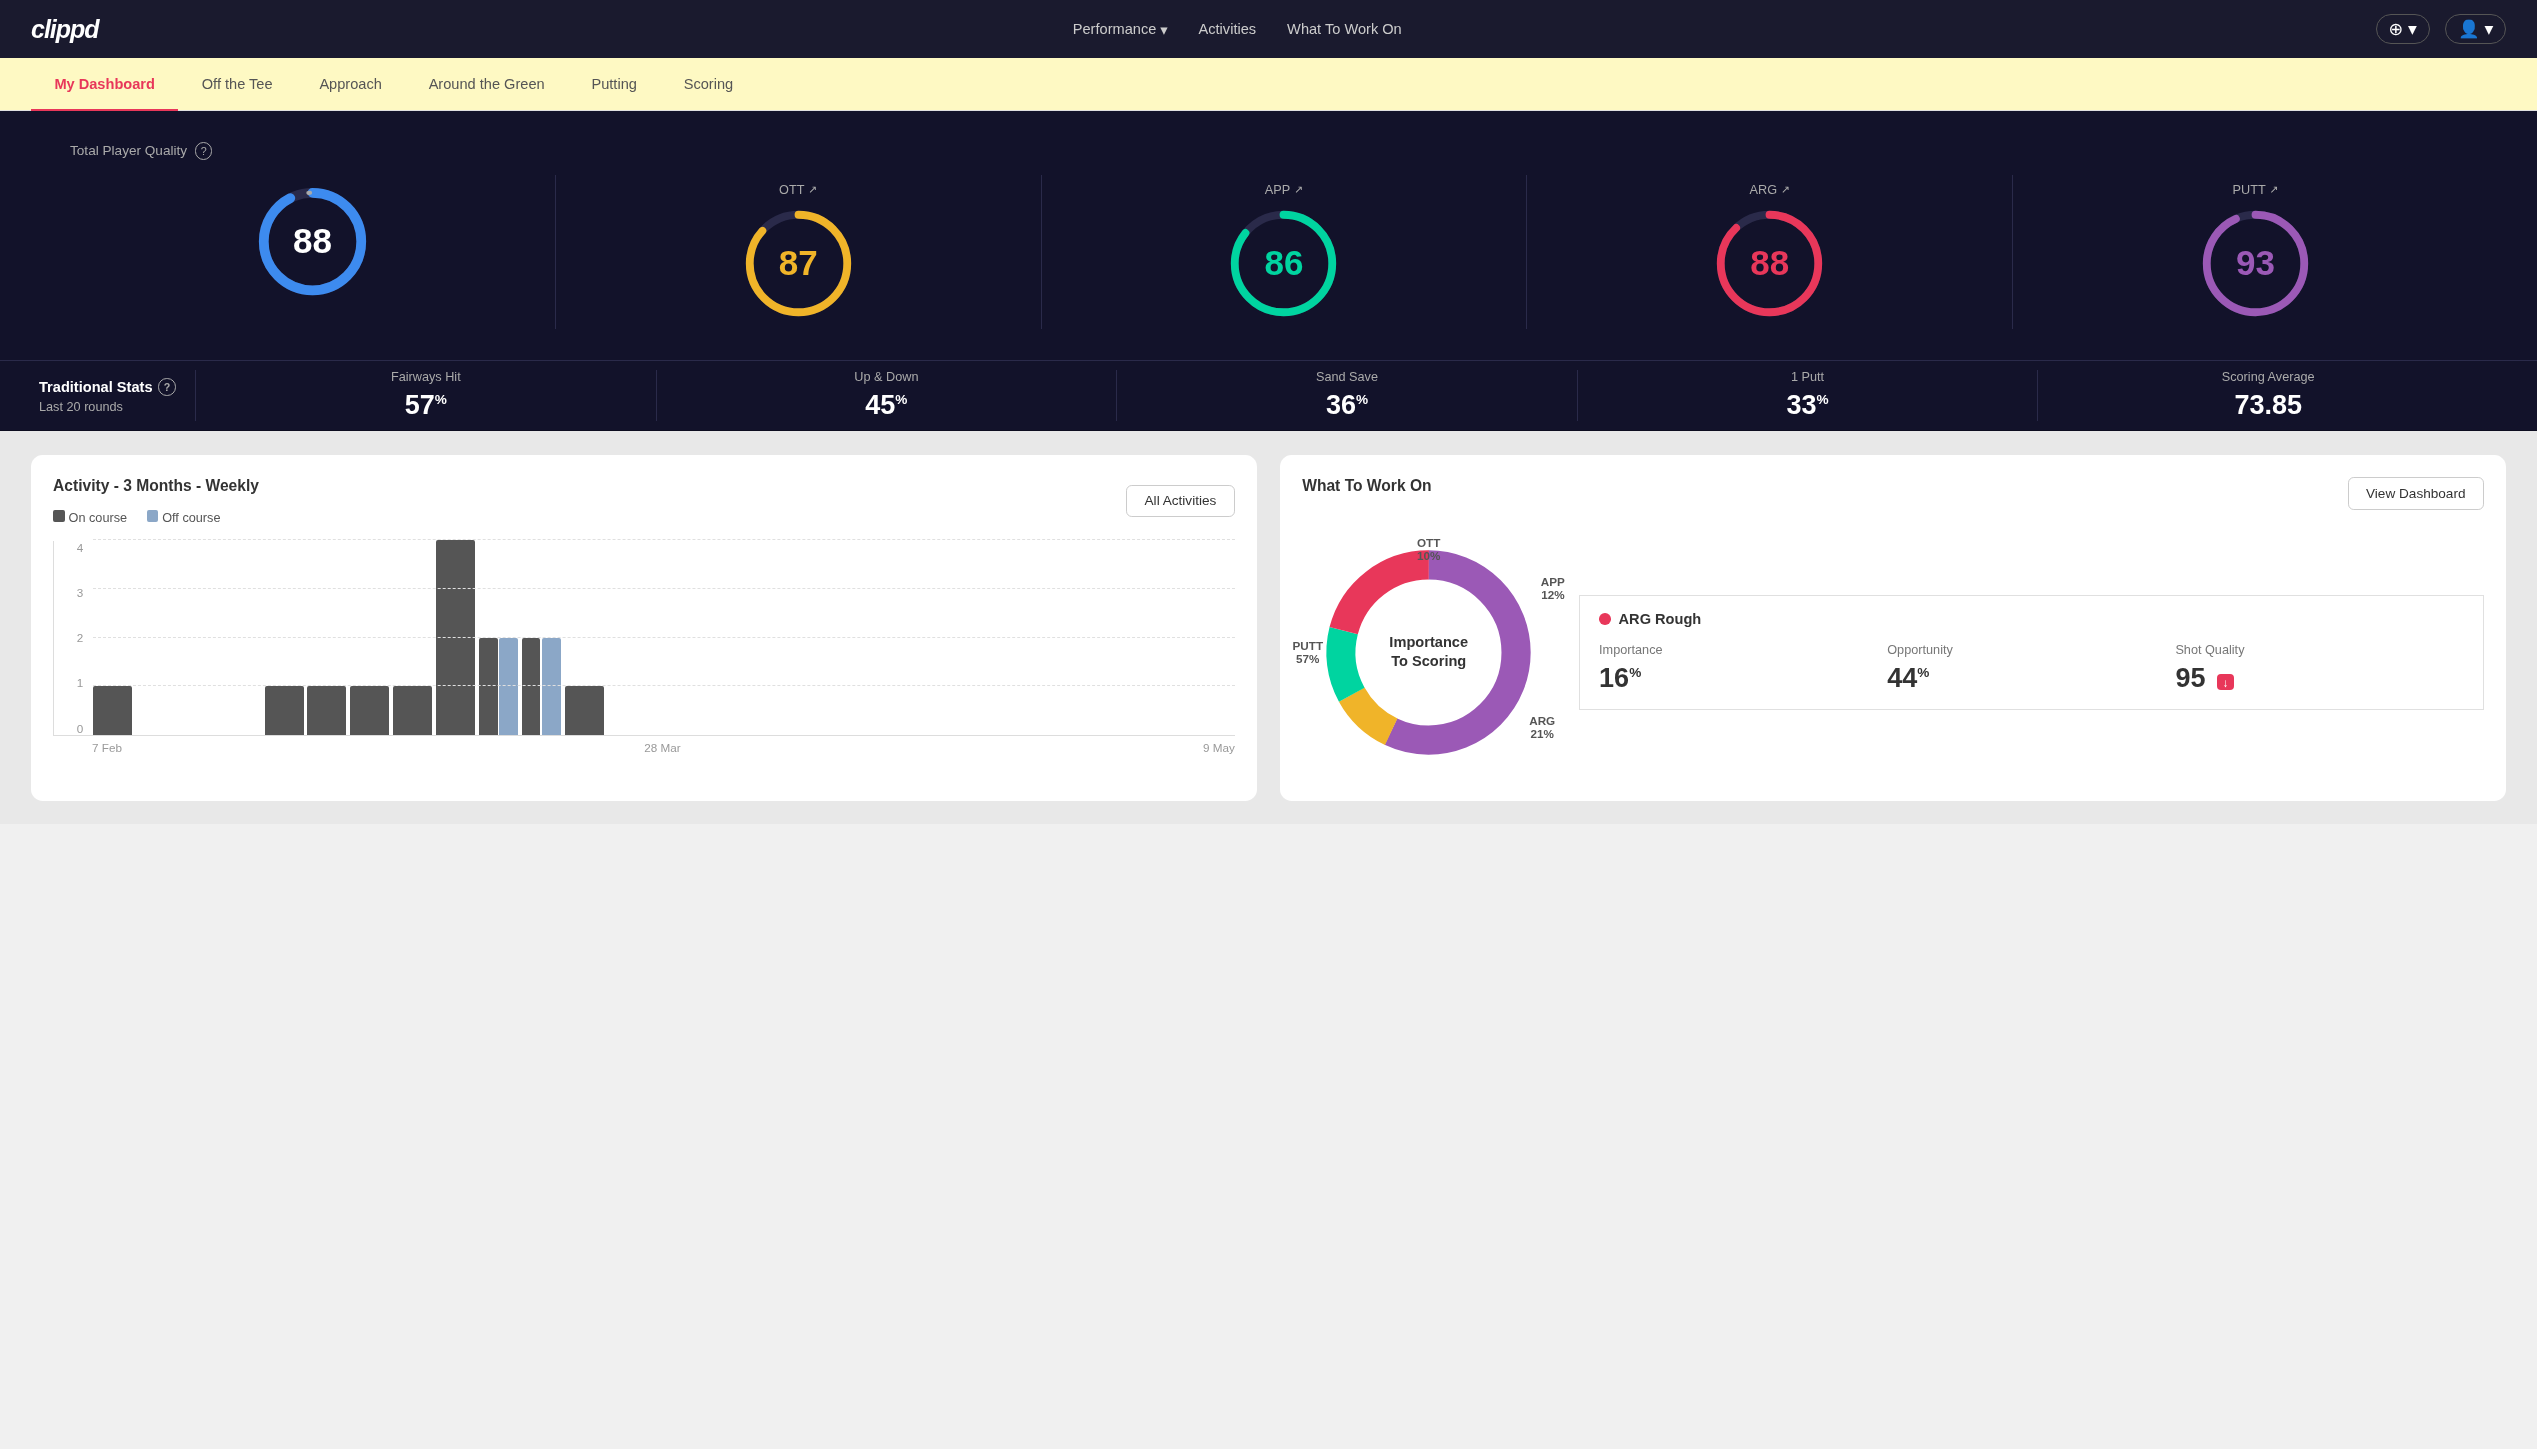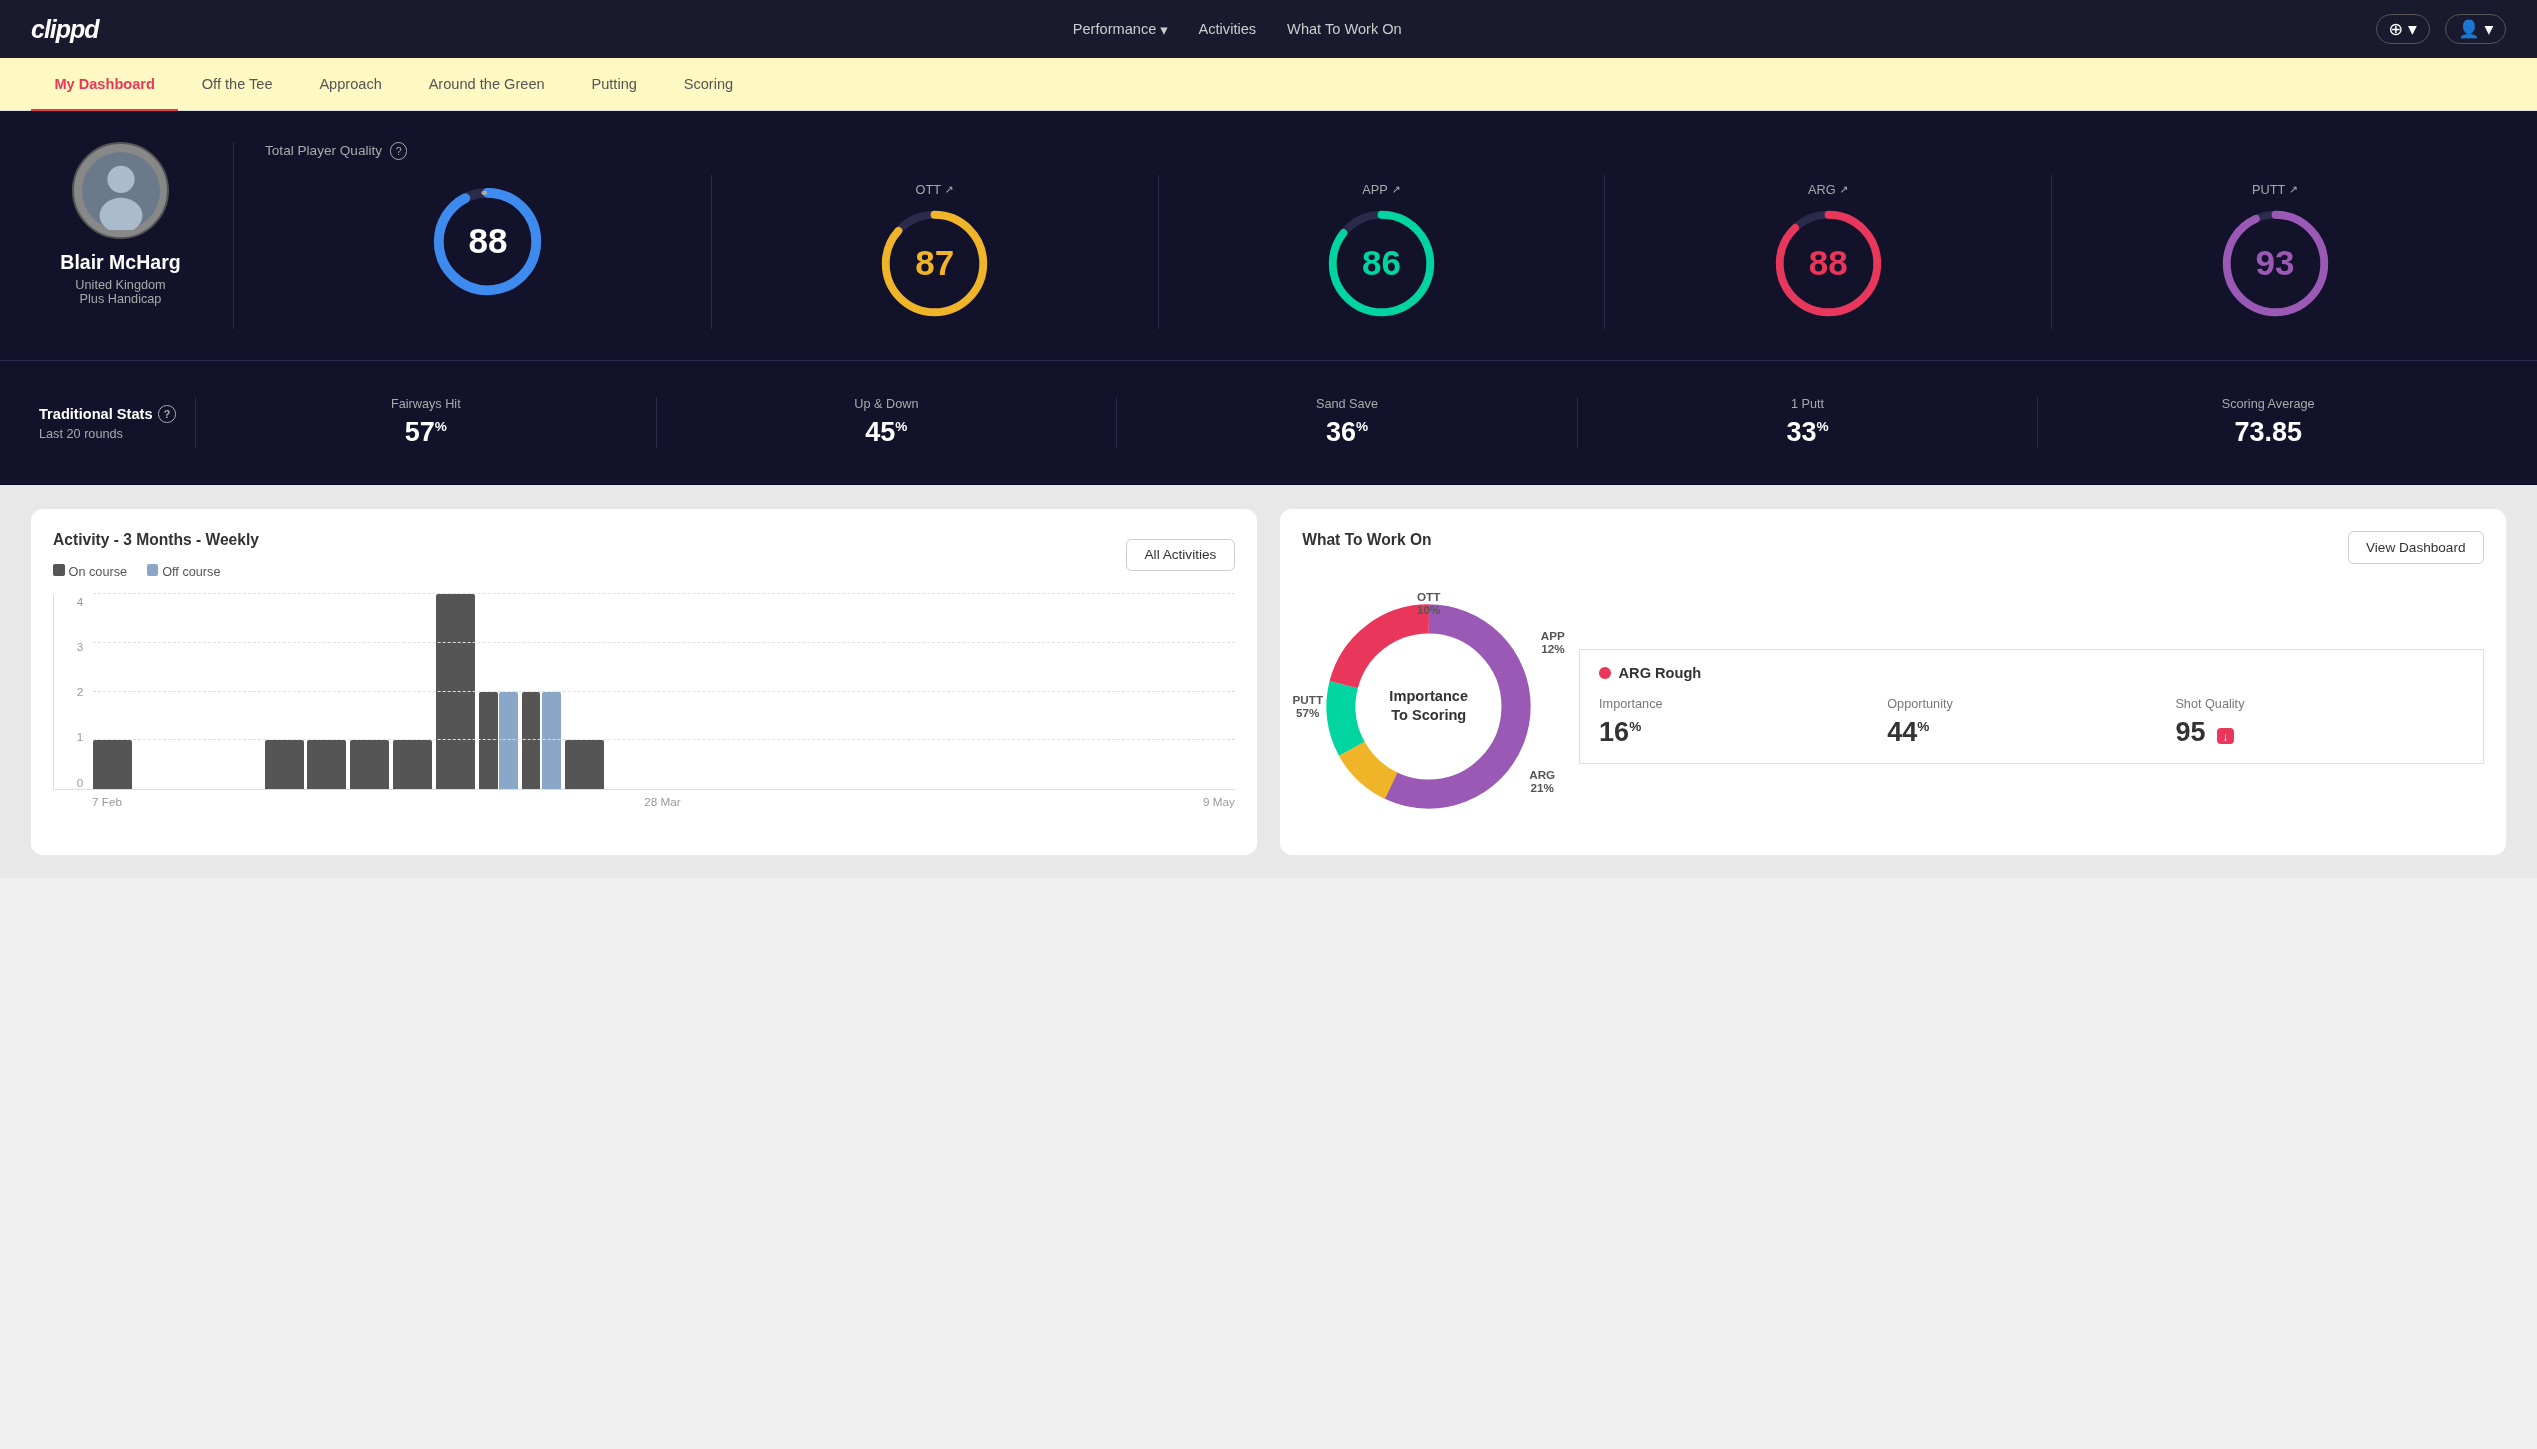--- a/index.html
+++ b/index.html
@@ -126,21 +126,21 @@
       position: absolute;
       top: 50%; left: 50%;
       transform: translate(-50%, -50%);
       font-size: 35px;
       font-weight: 700;
     }
 
     
     .stats-row {
       background: #12122a;
-      padding: 36px 39px;
+      padding: 9px 39px;
       display: flex;
       align-items: center;
       gap: 0;
       border-bottom: 1.9px solid #0d0d20;
     }
     .stats-label {
       min-width: 156px;
     }
     .stats-label-title {
       font-size: 14.6px;
@@ -299,33 +299,20 @@
 <div class="tabs-bar">
   <a class="tab-item active">My Dashboard</a>
   <a class="tab-item">Off the Tee</a>
   <a class="tab-item">Approach</a>
   <a class="tab-item">Around the Green</a>
   <a class="tab-item">Putting</a>
   <a class="tab-item">Scoring</a>
 </div>
 
 <div class="hero">
-  <div class="player-info">
-    <div class="avatar">
-
-      <svg width="78" height="78" viewBox="0 0 80 80">
-        <circle cx="40" cy="40" r="40" fill="#6a7a8a"></circle>
-        <circle cx="40" cy="28" r="14" fill="#aabbcc"></circle>
-        <ellipse cx="40" cy="65" rx="22" ry="18" fill="#aabbcc"></ellipse>
-      </svg>
-    </div>
-    <div class="player-name">Blair McHarg</div>
-    <div class="player-country">United Kingdom</div>
-    <div class="player-handicap">Plus Handicap</div>
-  </div>
 
   <div class="scores-section">
     <div class="scores-title">
       <span>Total Player Quality</span>
       <span class="info-circle">?</span>
     </div>
     <div class="scores-grid">
 
       <div class="score-card">
         <div class="ring-container">

